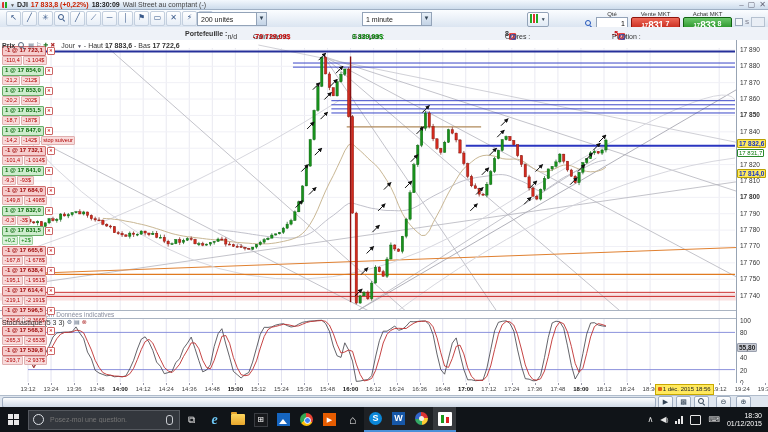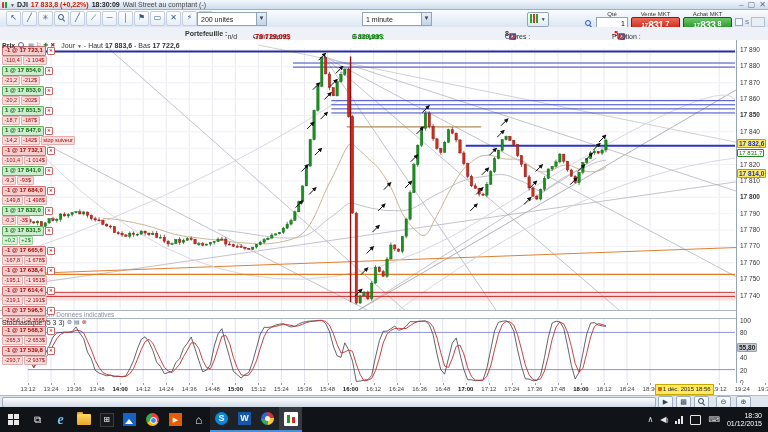--- a/index.html
+++ b/index.html
@@ -981,20 +981,25 @@
 
 <div class="taskbar">
   <div class="start">
     <span class="winlogo">
         <i></i>
         <i></i>
         <i></i>
         <i></i>
       </span>
   </div>
+  <div class="search">
+    <span class="circ"></span>
+    <input placeholder="Posez-moi une question." style="">
+    <span class="mic"></span>
+  </div>
   <div class="tbicons" id="tbicons">
       <div class="tbi">
         <span class="ic k-taskview">⧉</span>
       </div>
       <div class="tbi">
         <span class="ic k-ie">e</span>
       </div>
       <div class="tbi">
         <span class="ic k-folder">
           <i></i>

